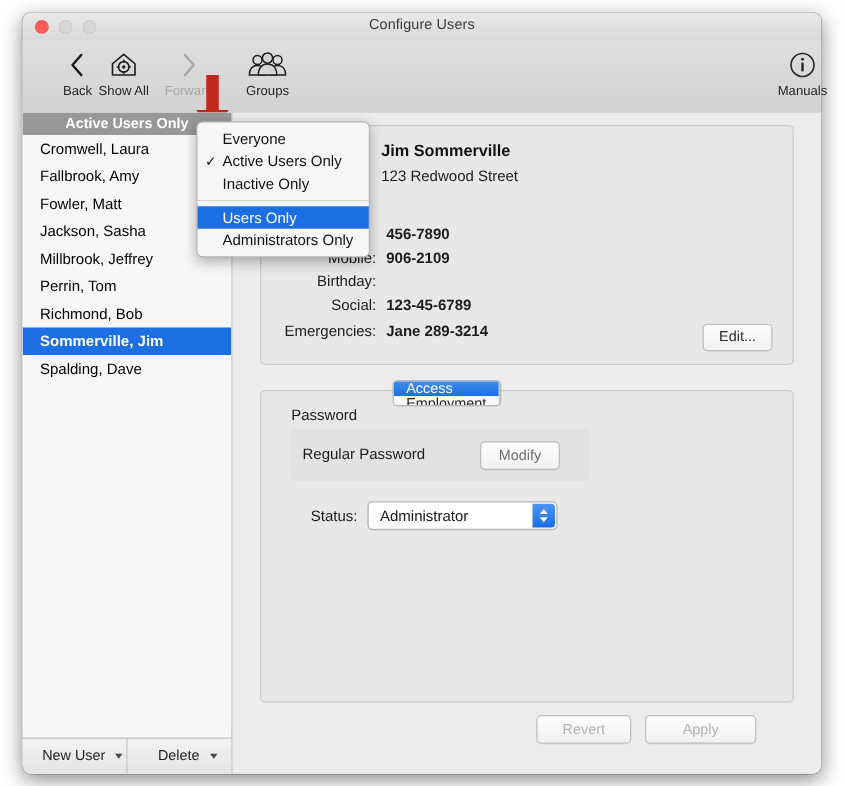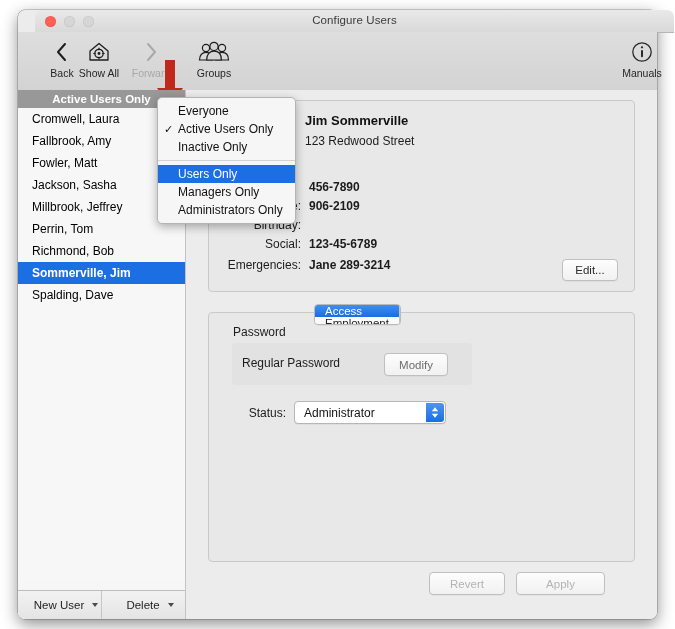--- a/index.html
+++ b/index.html
@@ -23,21 +23,21 @@
     height: 609px;
     border-radius: 7px;
     background: #ececec;
     box-shadow: 0 5px 16px rgba(0,0,0,0.45), 0 0 0 0.5px rgba(0,0,0,0.35);
     overflow: visible;
   }
 
   
   #titlebar {
     position: absolute;
-    left: 17px; top: 0;
+    left: 0; top: 0;
     width: 639px;
     height: 22px;
     border-radius: 7px 7px 0 0;
     background: linear-gradient(to bottom, #e9e9e9 0%, #d9d9d9 100%);
     border-bottom: 0.5px solid #b5b5b5;
   }
   #title-text {
     position: absolute;
     left: 0; top: 4px;
     width: 639px;
@@ -624,21 +624,18 @@
           <span>Active Users Only</span>
         </div>
         <div class="menu-item">
           <span>Inactive Only</span>
         </div>
         <div class="menu-sep"></div>
         <div class="menu-item highlighted">
           <span>Users Only</span>
         </div>
         <div class="menu-item">
-          <span>Managers Only</span>
-        </div>
-        <div class="menu-item">
           <span>Administrators Only</span>
         </div>
       </div>
 
   </div>
 </div>
 
 </body></html>

